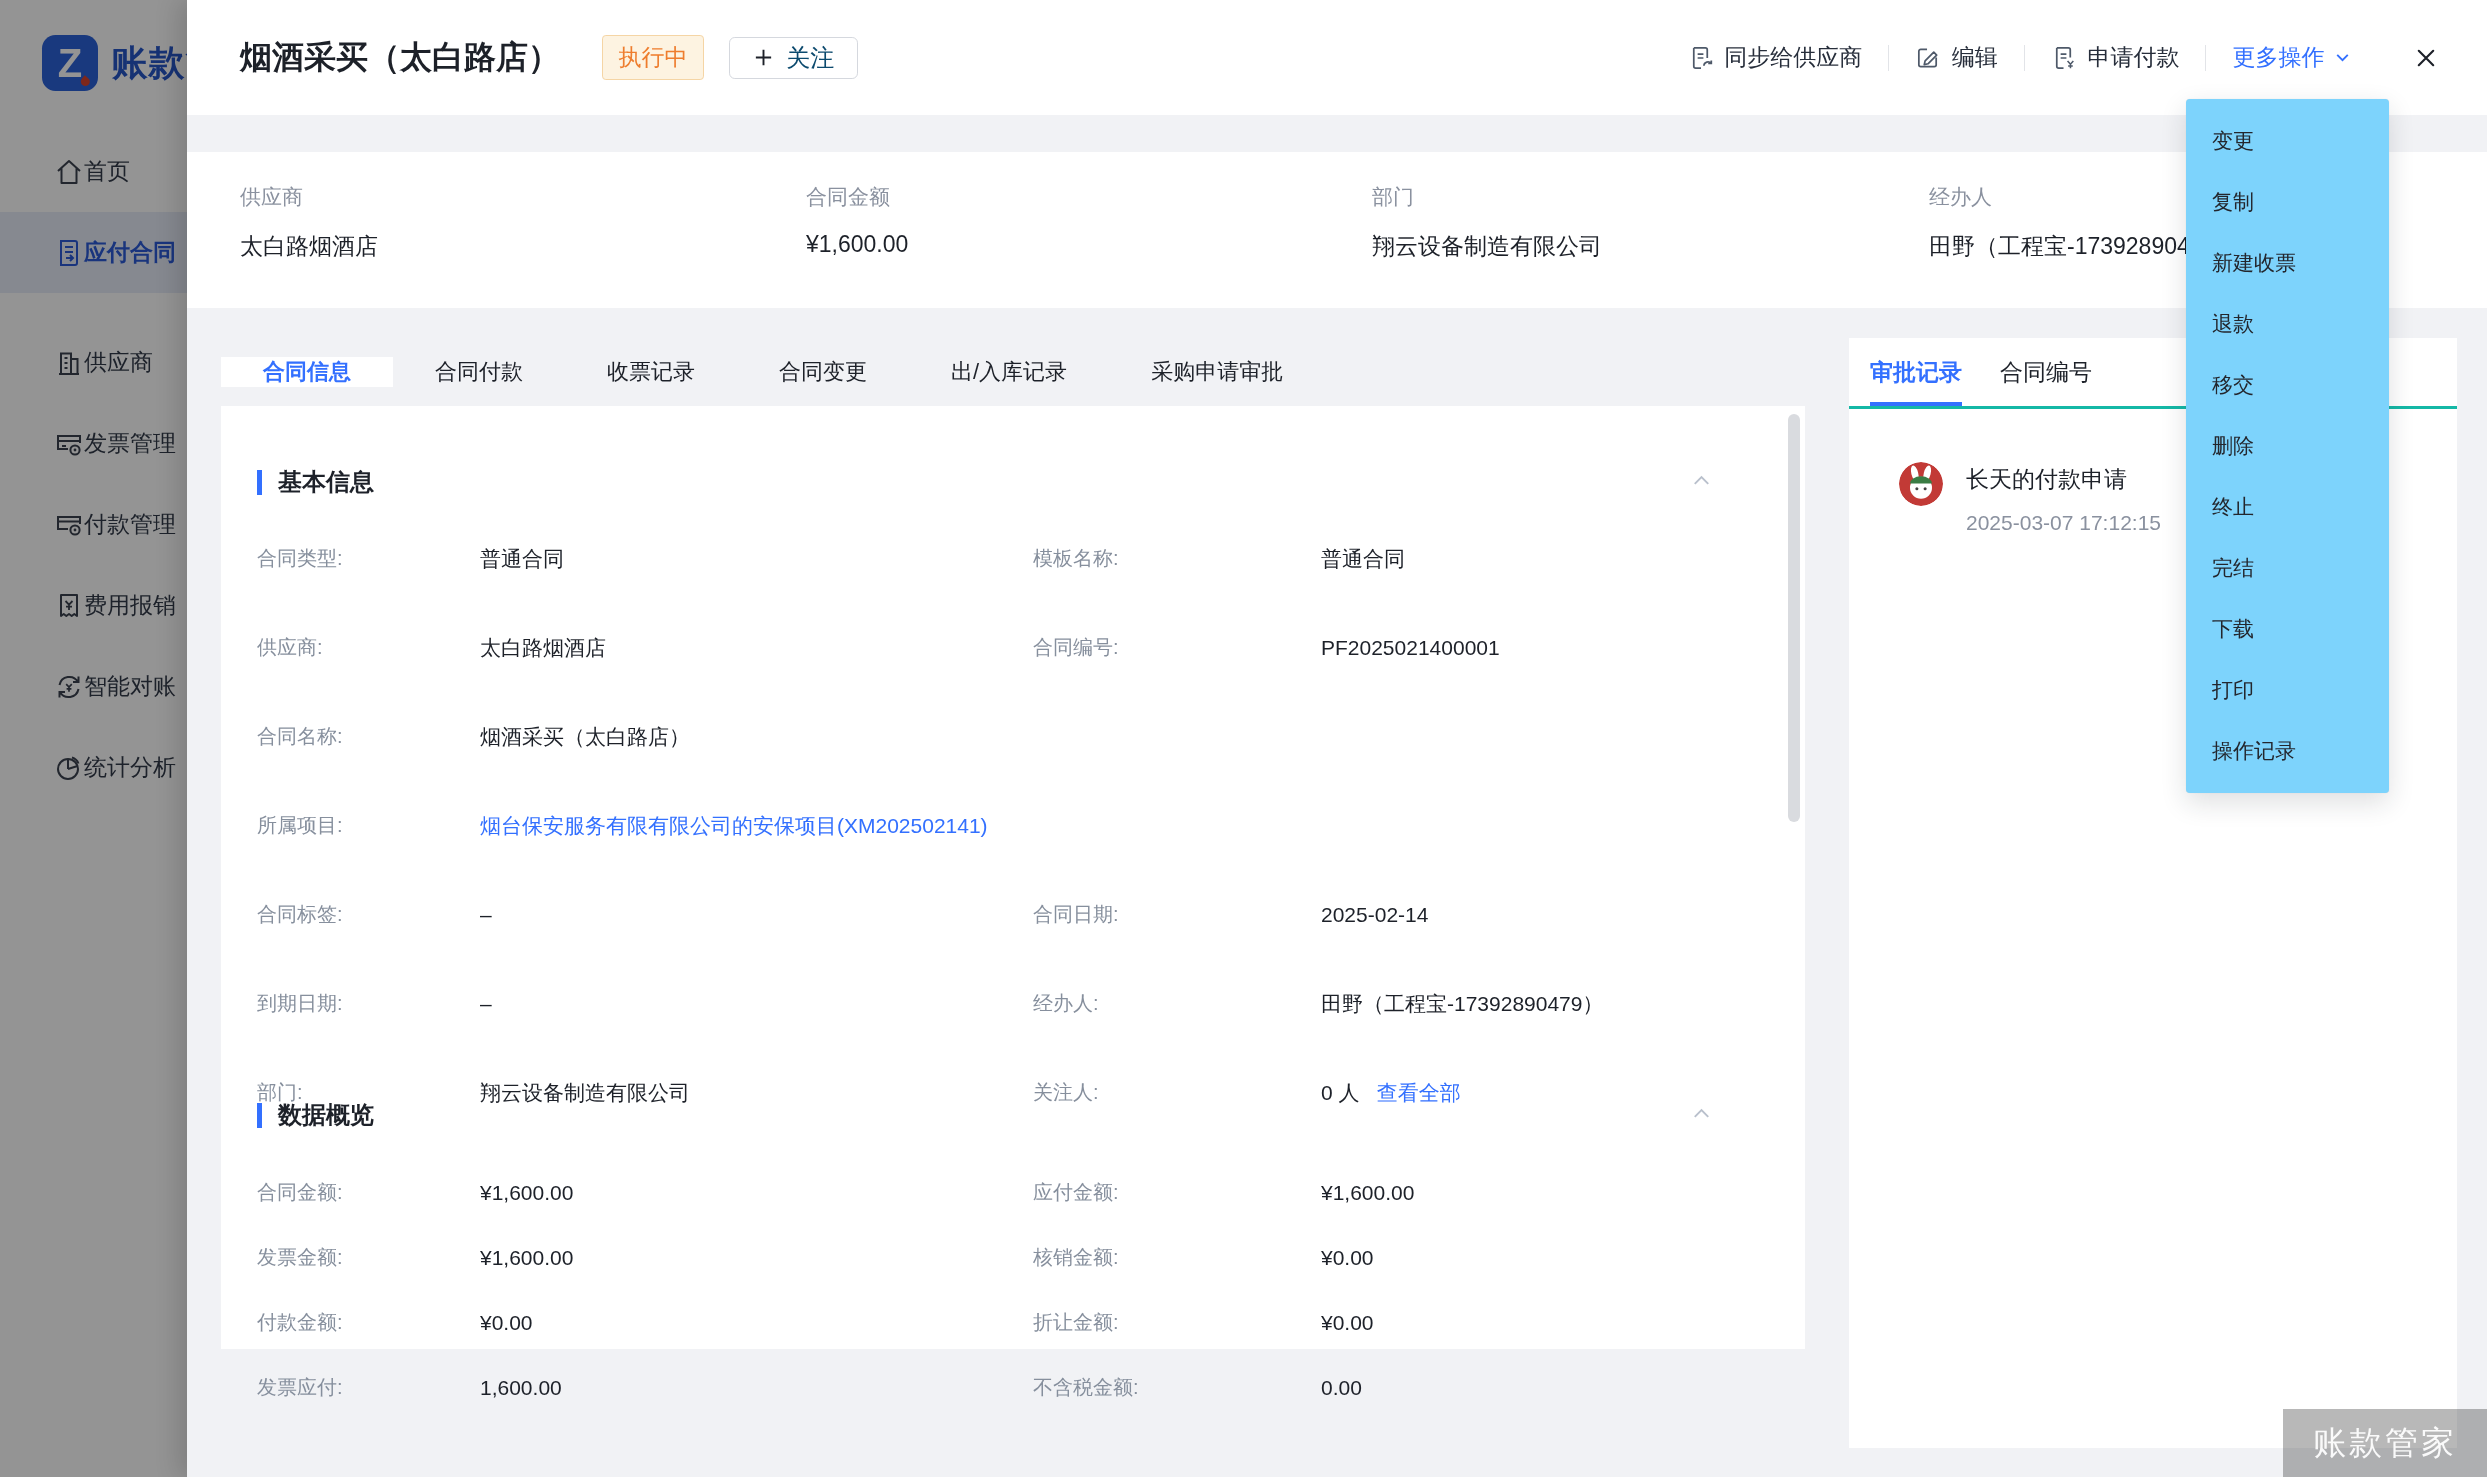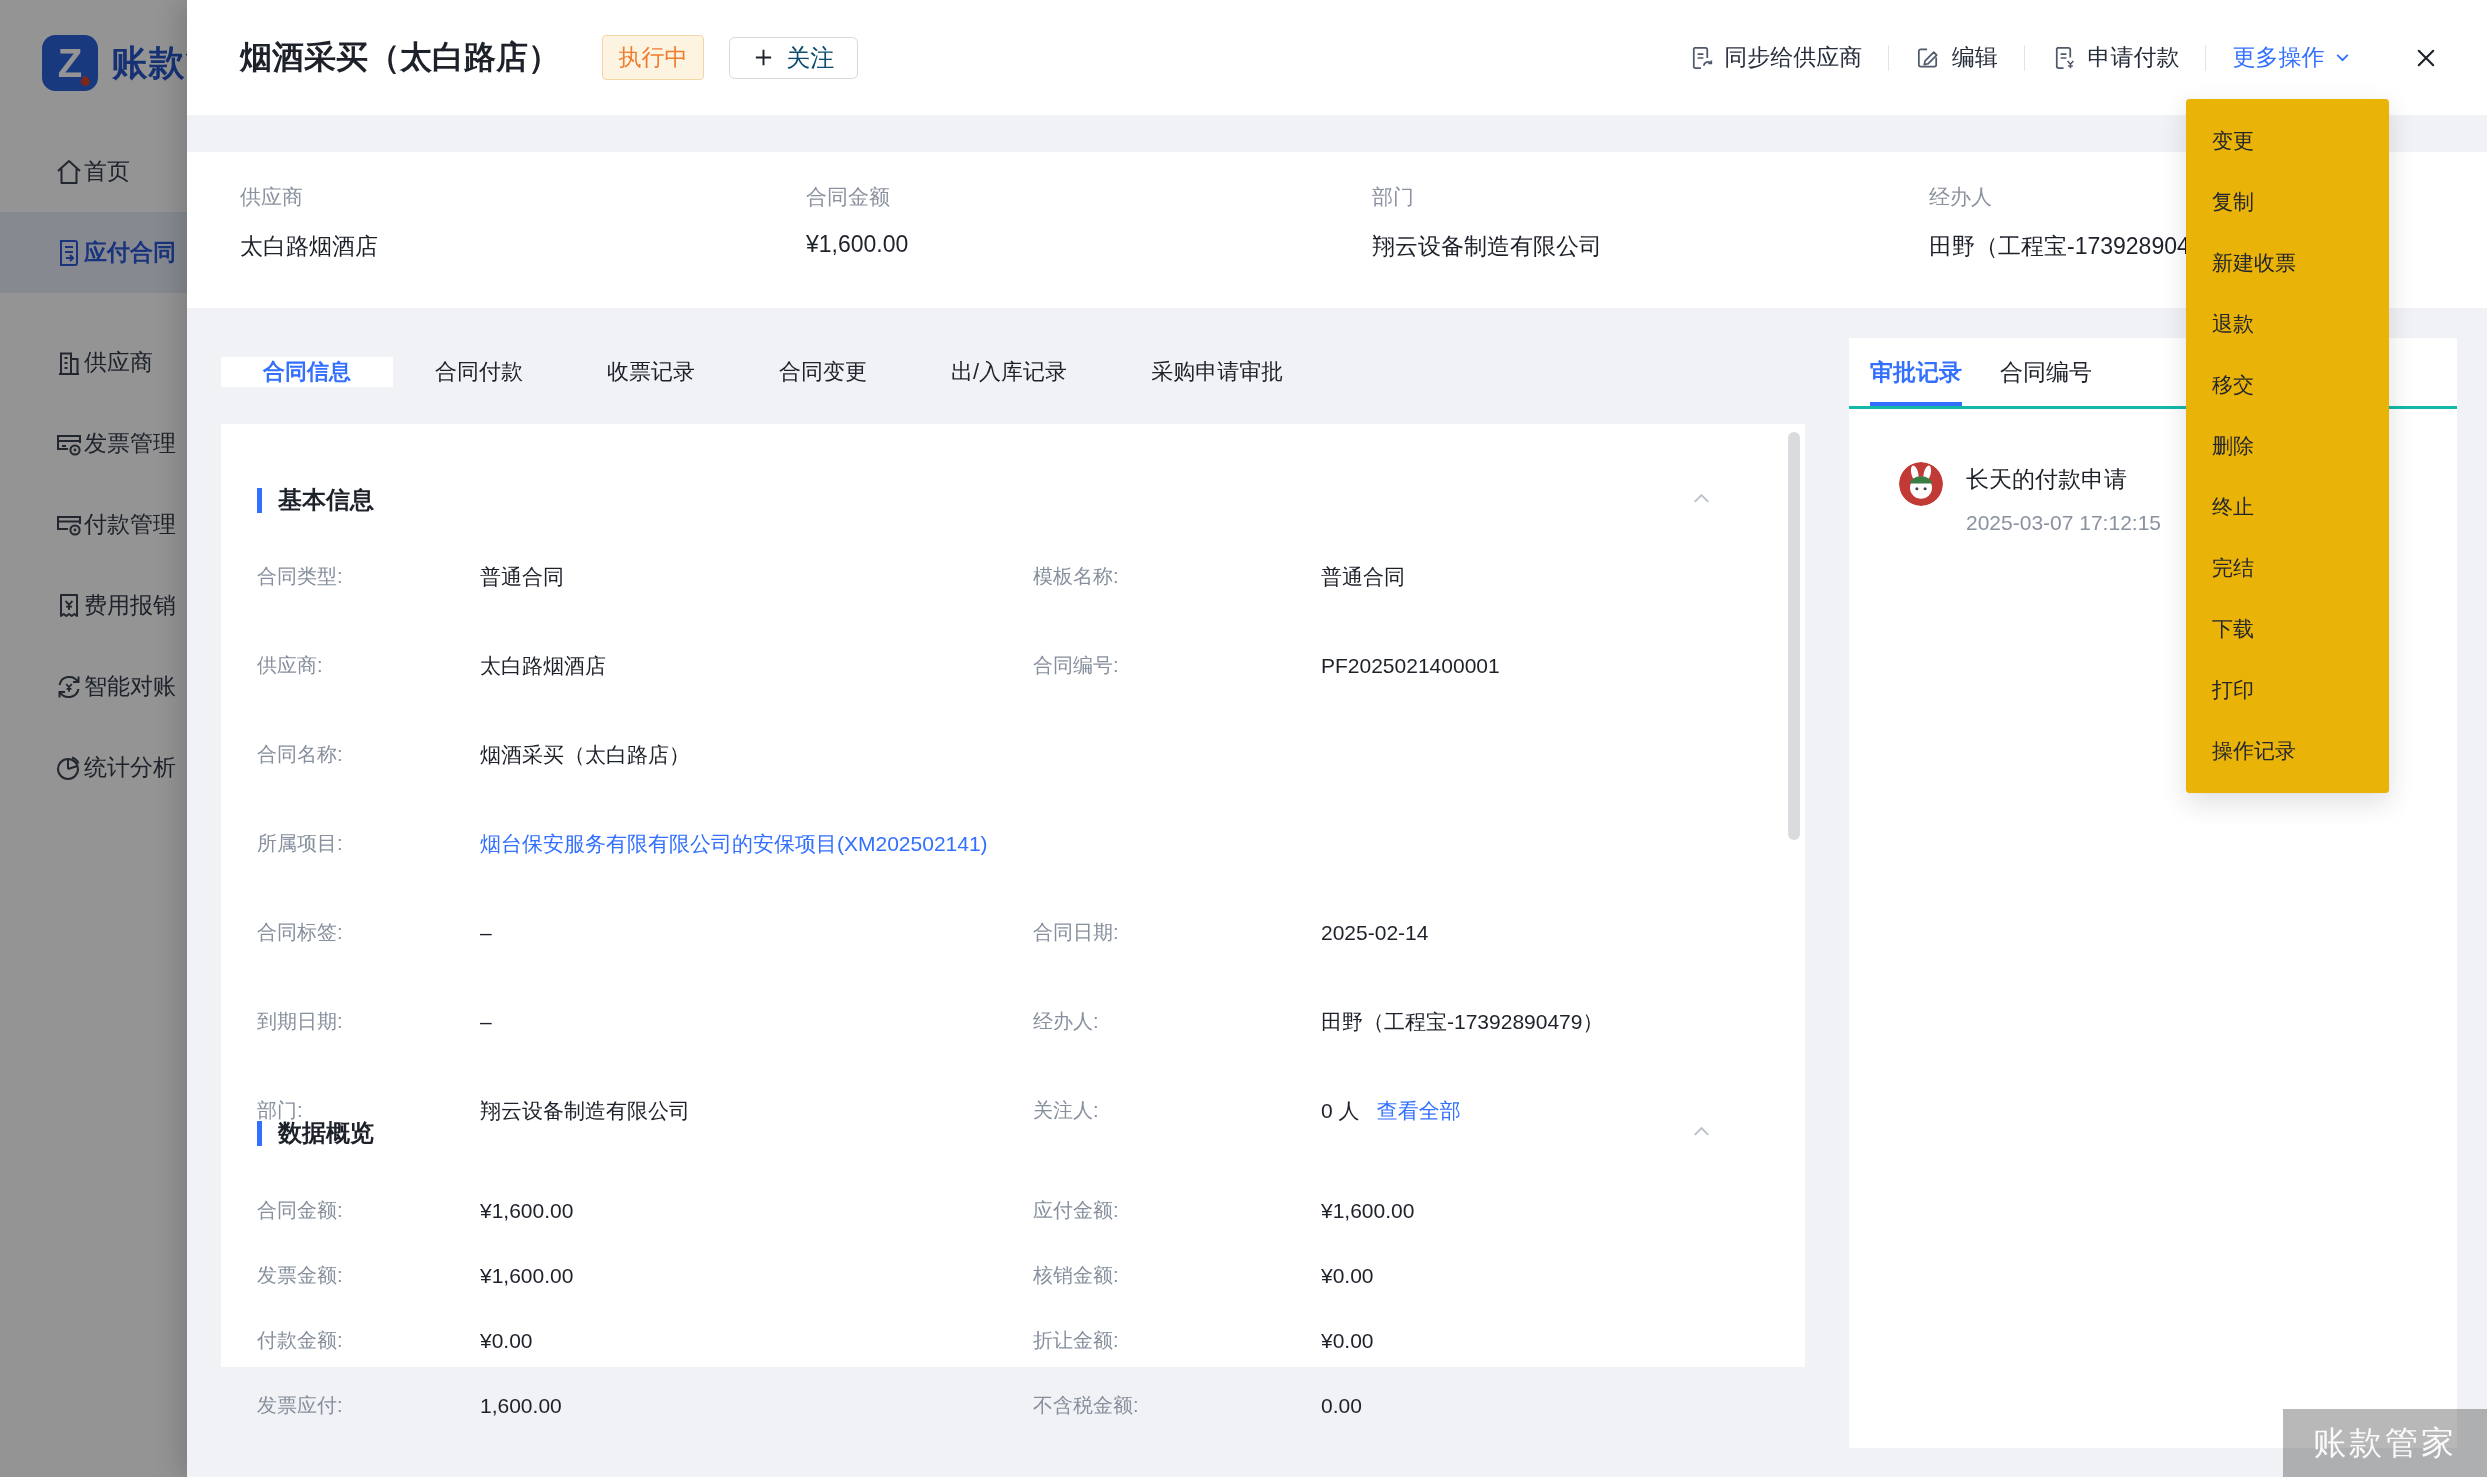--- a/index.html
+++ b/index.html
@@ -51,21 +51,21 @@
            padding:31px 0 0 53px;box-sizing:border-box;}
   .sum-label{font-size:21px;color:#8a919f;}
   .sum-value{font-size:23px;color:#1d2129;margin-top:20px;white-space:nowrap;overflow:hidden;}
 
   
   .main-tabs{position:absolute;left:34px;top:338px;height:68px;display:flex;align-items:center;}
   .tab{padding:0 42px;display:flex;align-items:center;font-size:22px;color:#1d2129;cursor:pointer;white-space:nowrap;}
   .tab.active{background:#fff;color:#3370ff;font-weight:bold;}
 
   
-  .main-card{position:absolute;left:34px;top:424px;width:1584px;height:943px;background:#fff;}
+  .main-card{position:absolute;left:34px;top:406px;width:1584px;height:943px;background:#fff;}
   .scroll-thumb{position:absolute;right:4.8px;top:7.7px;width:12.5px;height:408px;border-radius:6.7px;background:#d9dbdf;cursor:pointer;}
   .section-header{position:absolute;left:36px;right:36px;display:flex;align-items:center;gap:16.3px;}
   .sec-bar{width:4.8px;height:25px;background:#3370ff;flex:none;}
   .sec-title{font-size:24px;font-weight:bold;color:#1d2129;}
   .sec-collapse{position:absolute;right:55px;top:1.9px;cursor:pointer;}
   .sec-collapse svg{width:25px;height:25px;}
   .sec1{top:60px;} .sec2{top:693px;}
   .rows{position:absolute;left:36px;width:1497px;display:flex;flex-direction:column;}
   .rows1{top:120px;gap:24px;} .rows2{top:754px;}
   .frow{height:65px;display:flex;align-items:center;}
@@ -86,21 +86,21 @@
         margin-left:38px;cursor:pointer;white-space:nowrap;}
   .rtab.first{margin-left:21px;}
   .rtab.active{color:#3370ff;font-weight:bold;}
   .rtab.active::after{content:"";position:absolute;left:0;right:0;bottom:0;height:3.8px;background:#3370ff;}
   .record{display:flex;gap:23px;margin:53px 0 16px 50px;}
   .avatar{width:44px;height:44px;border-radius:50%;overflow:hidden;flex:none;}
   .rec-title{font-size:23px;color:#1d2129;margin-top:1.9px;}
   .rec-time{font-size:21px;color:#8a919f;margin-top:16.3px;white-space:nowrap;}
 
   
-  .dropdown{position:absolute;left:1999px;top:99px;width:203px;background:#eab308;border-radius:3.8px;
+  .dropdown{position:absolute;left:1999px;top:99px;width:203px;background:#7dd3fc;border-radius:3.8px;
             box-shadow:0 9.6px 27px rgba(31,35,41,0.14), 0 0 1px rgba(31,35,41,0.12);
             padding:11.5px 0;z-index:20;}
   .menu-item{height:61px;display:flex;align-items:center;padding-left:26px;font-size:21px;color:#23262d;cursor:pointer;white-space:nowrap;}
 
   
   .watermark{position:absolute;right:0;bottom:0;width:204px;height:68px;background:rgba(40,40,40,0.33);
              color:rgba(255,255,255,0.93);font-size:33px;letter-spacing:2.9px;display:flex;
              align-items:center;justify-content:center;z-index:30;}
 </style>
 </head>

